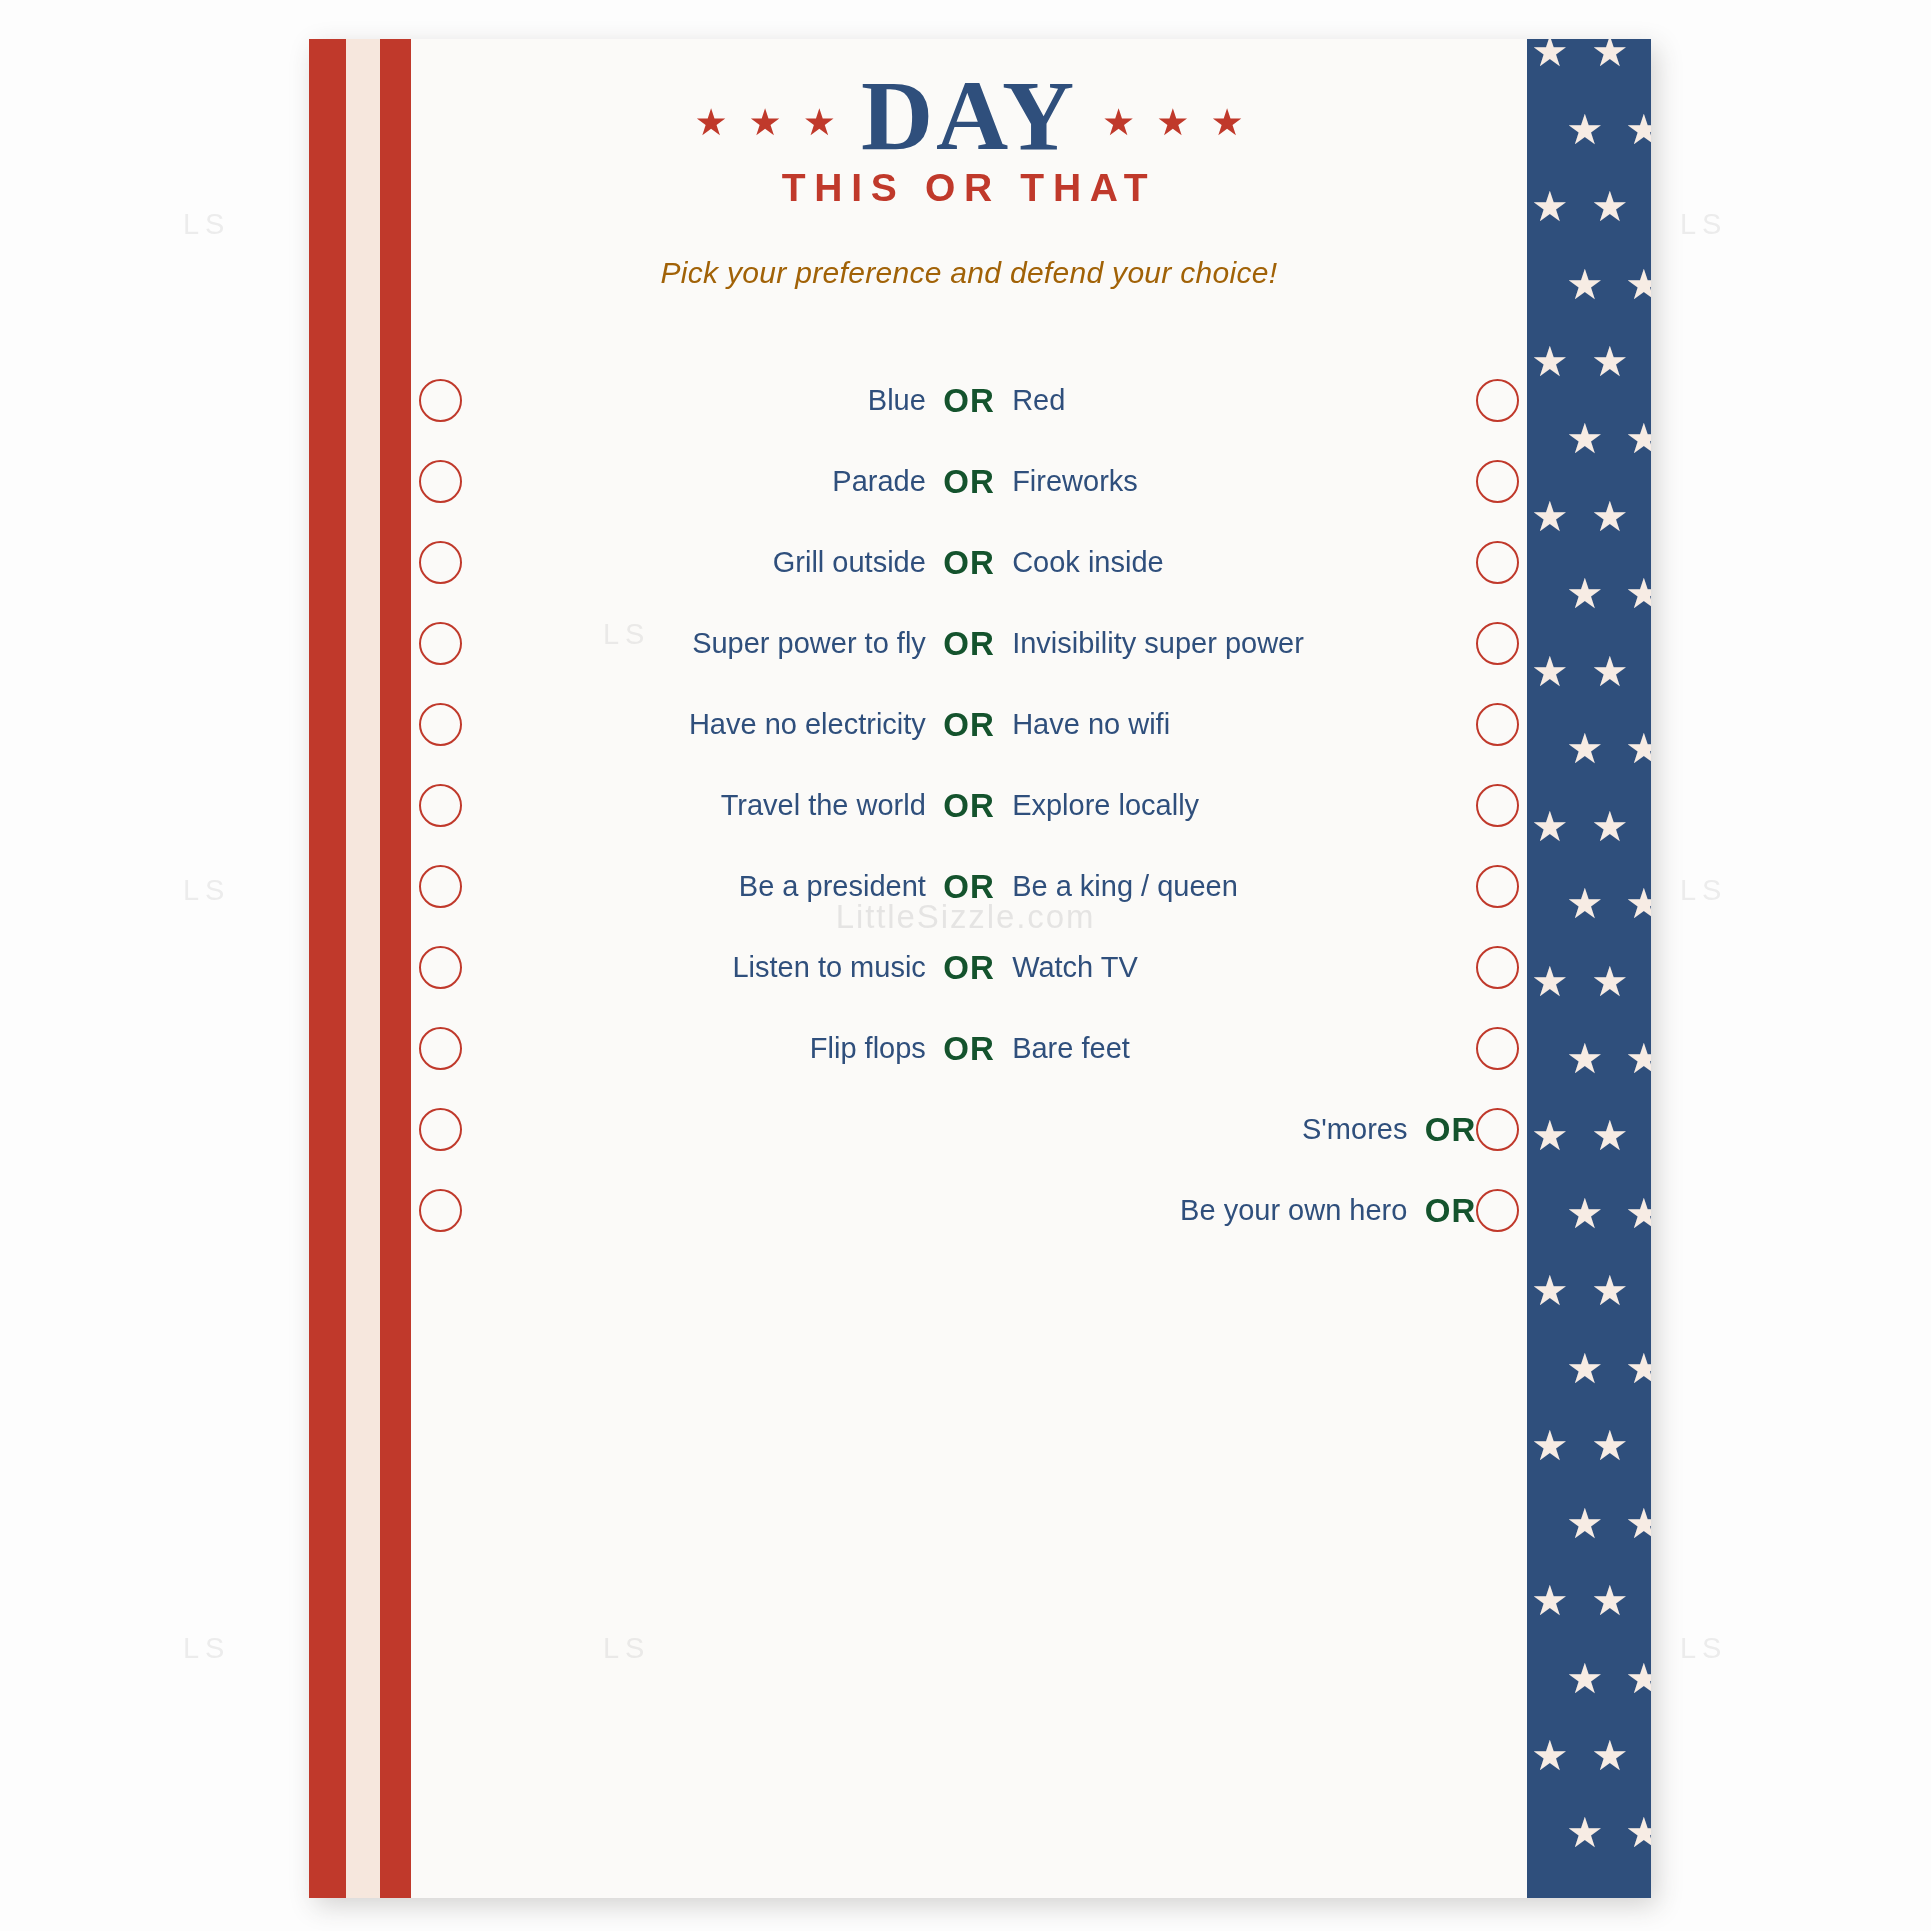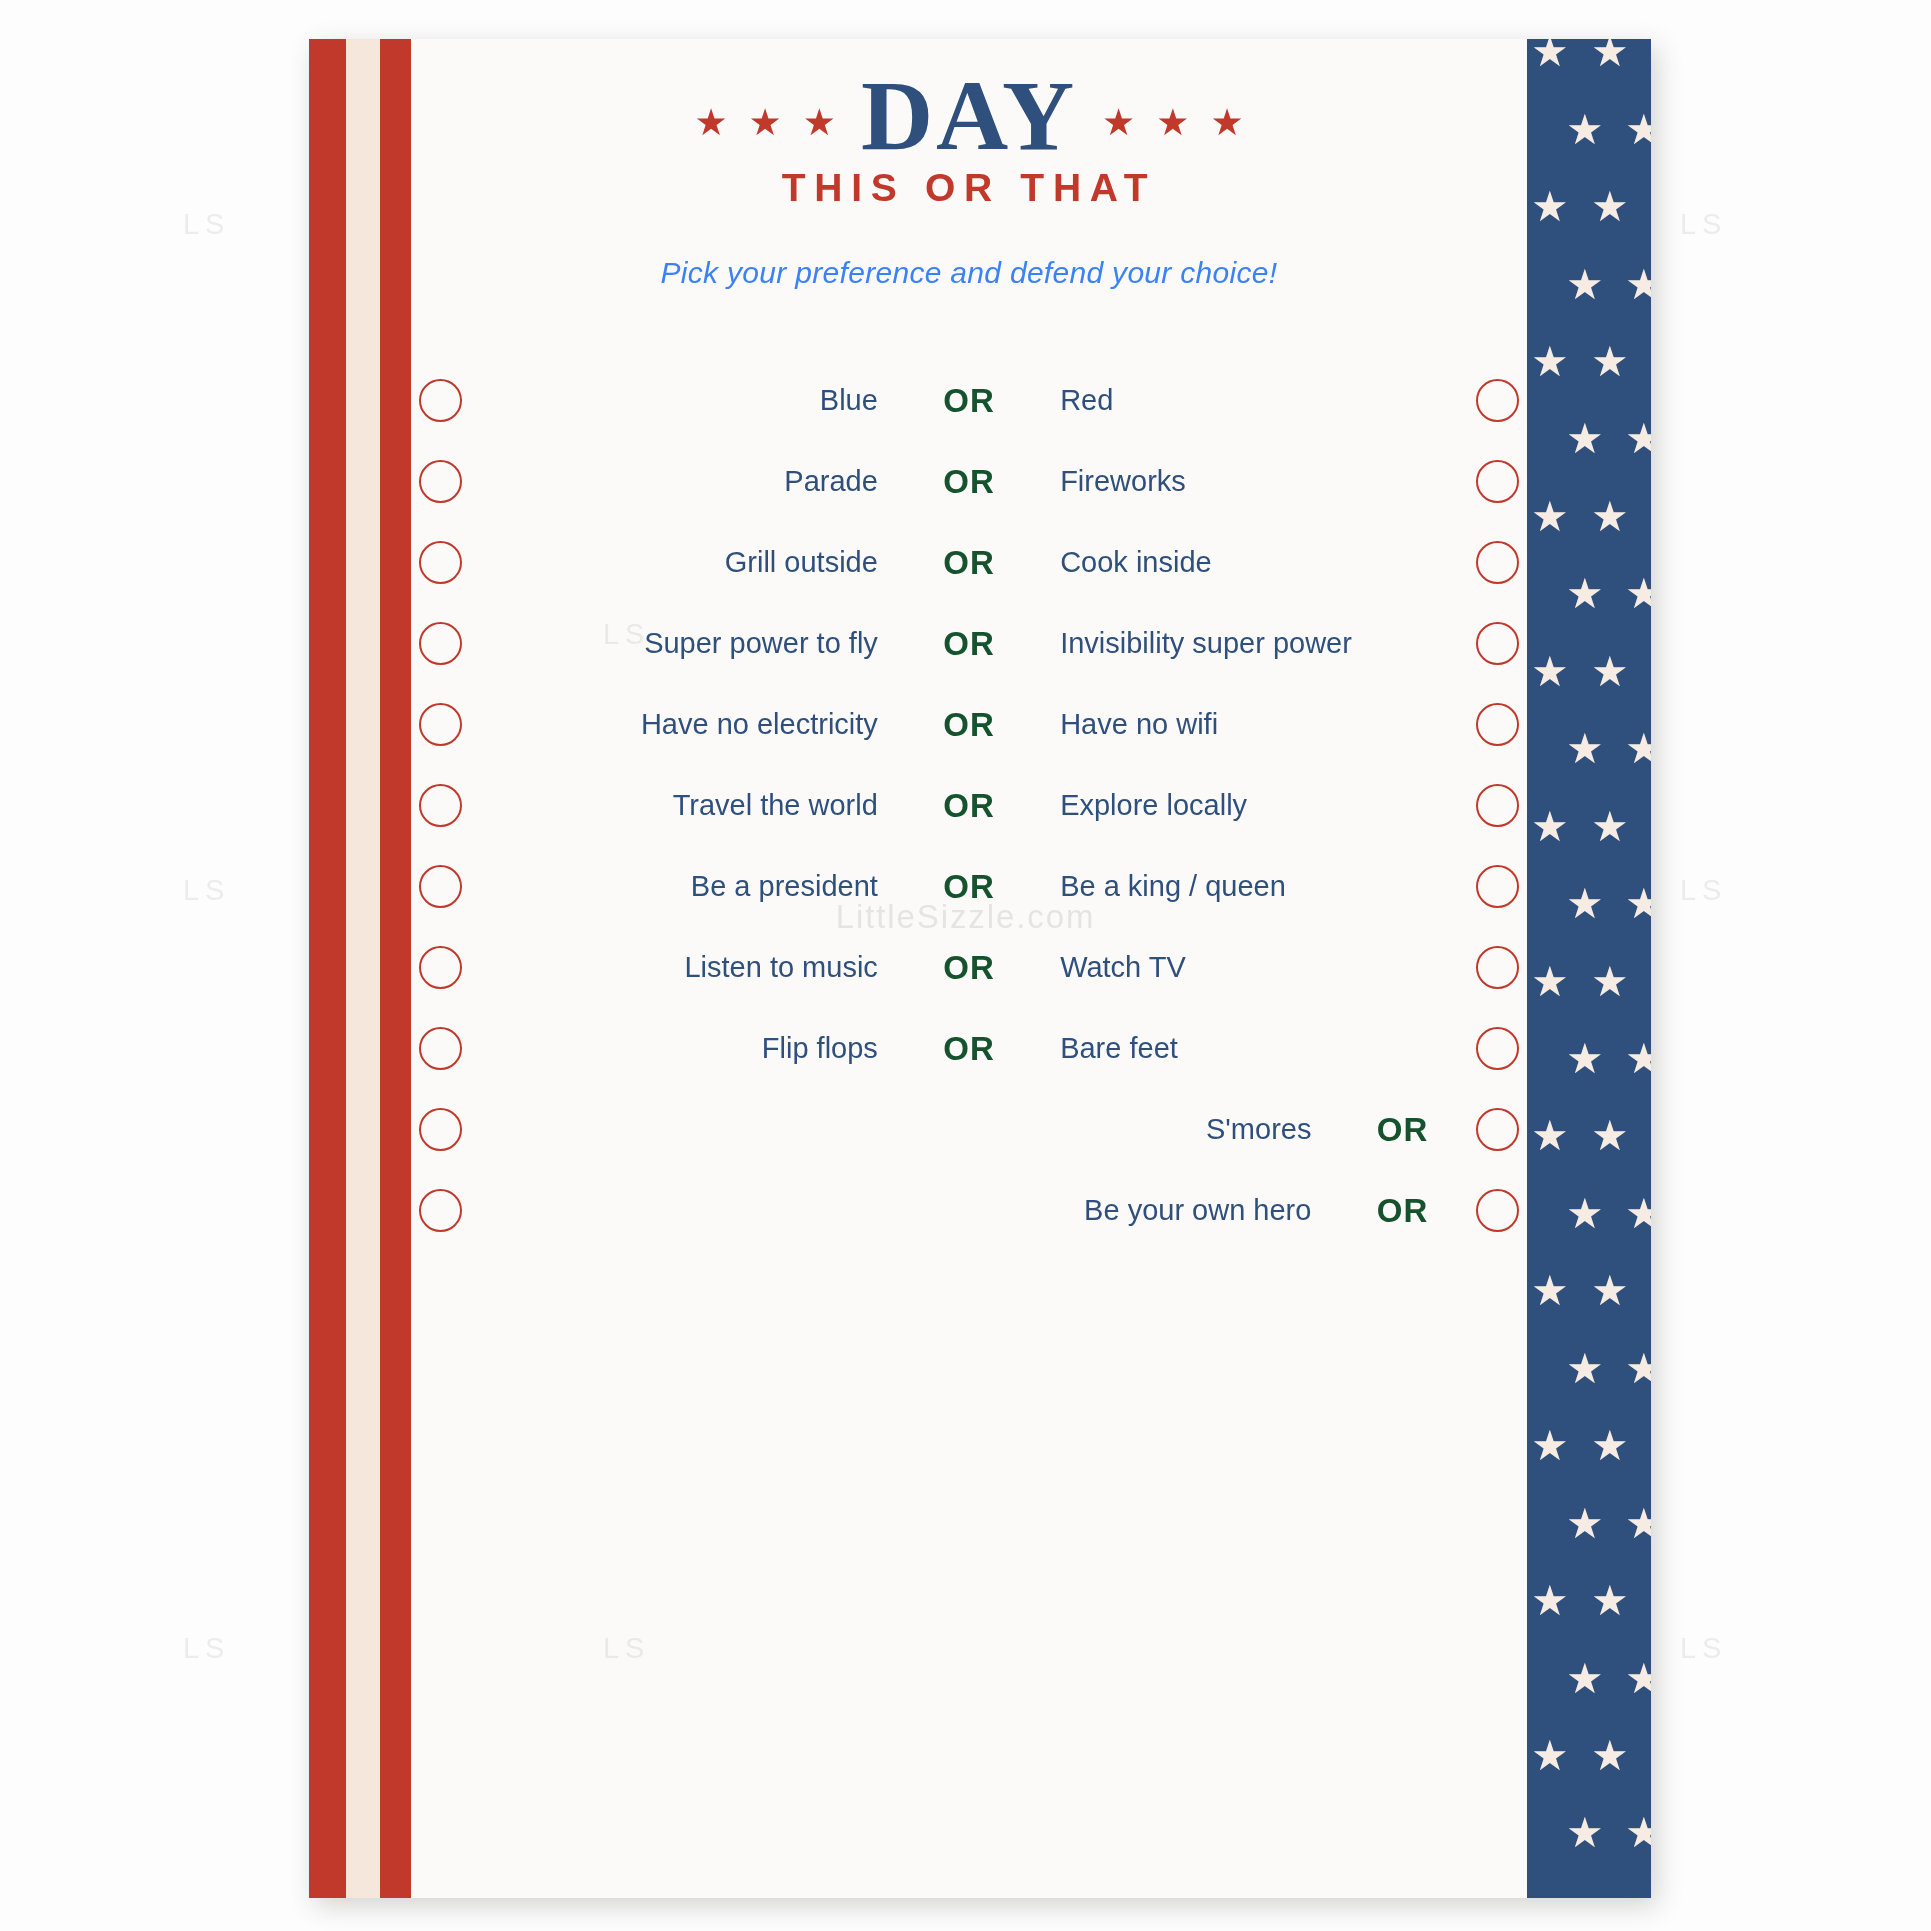--- a/index.html
+++ b/index.html
@@ -106,36 +106,35 @@
     text-align: center;
     color: #c0392b;
     font-size: 39px;
     font-weight: bold;
     letter-spacing: 8.7px;
   }
 
   .instruction {
     text-align: center;
     margin-top: 46px;
-    color: #3b82f6;
+    color: #a16207;
     font-size: 30px;
     font-style: italic;
     letter-spacing: 0.3px;
   }
 
   
   .questions {
     margin-top: 70px;
   }
   .q-row {
     display: flex;
     align-items: center;
     height: 81px;
     padding: 0 7.7px;
-    gap: 48px;
   }
   .bubble {
     width: 39px;
     height: 39px;
     border: 2.9px solid #c0392b;
     border-radius: 50%;
     flex: 0 0 auto;
     background: transparent;
   }
   .q-left {

